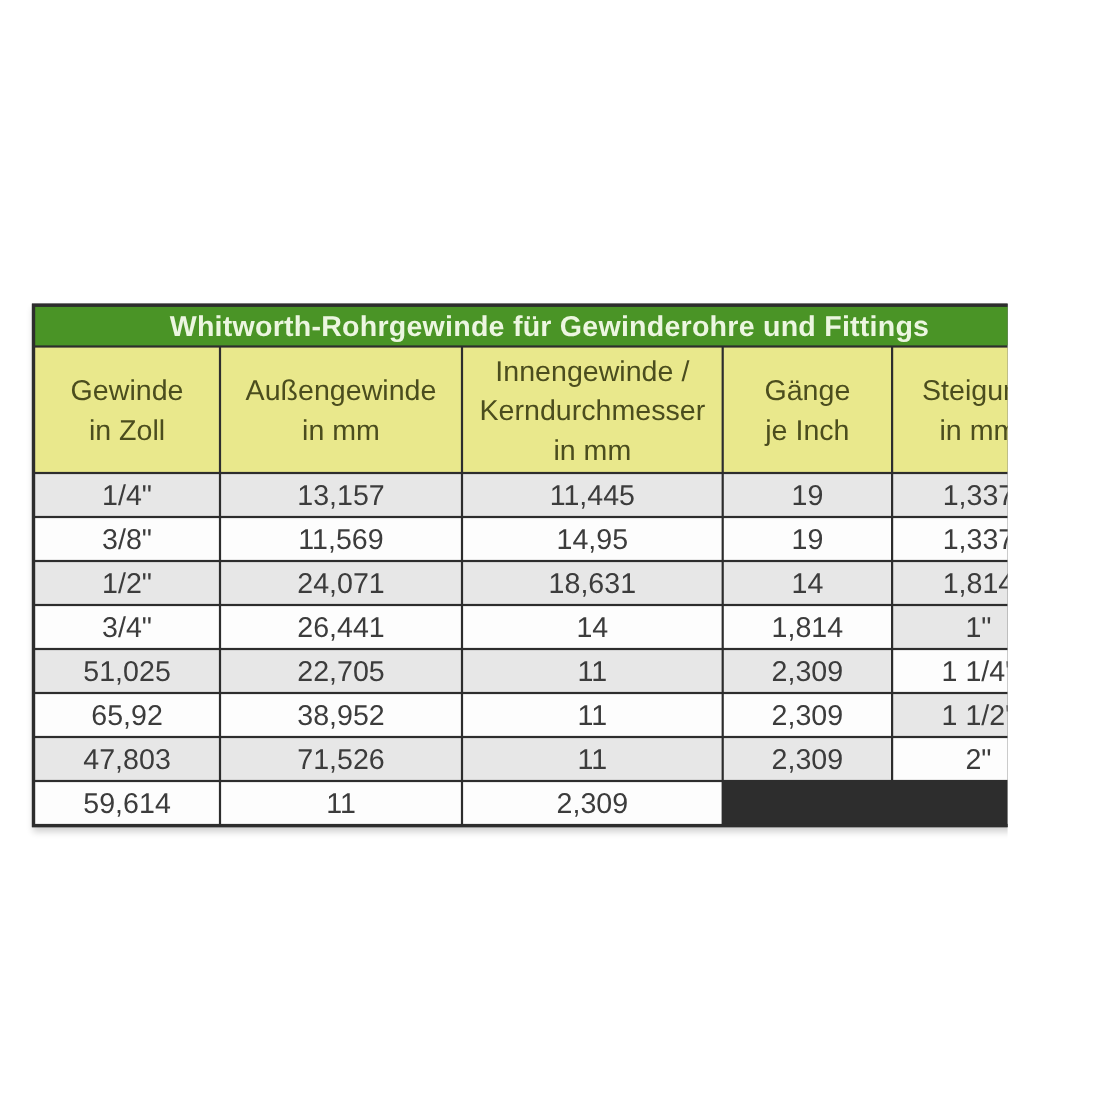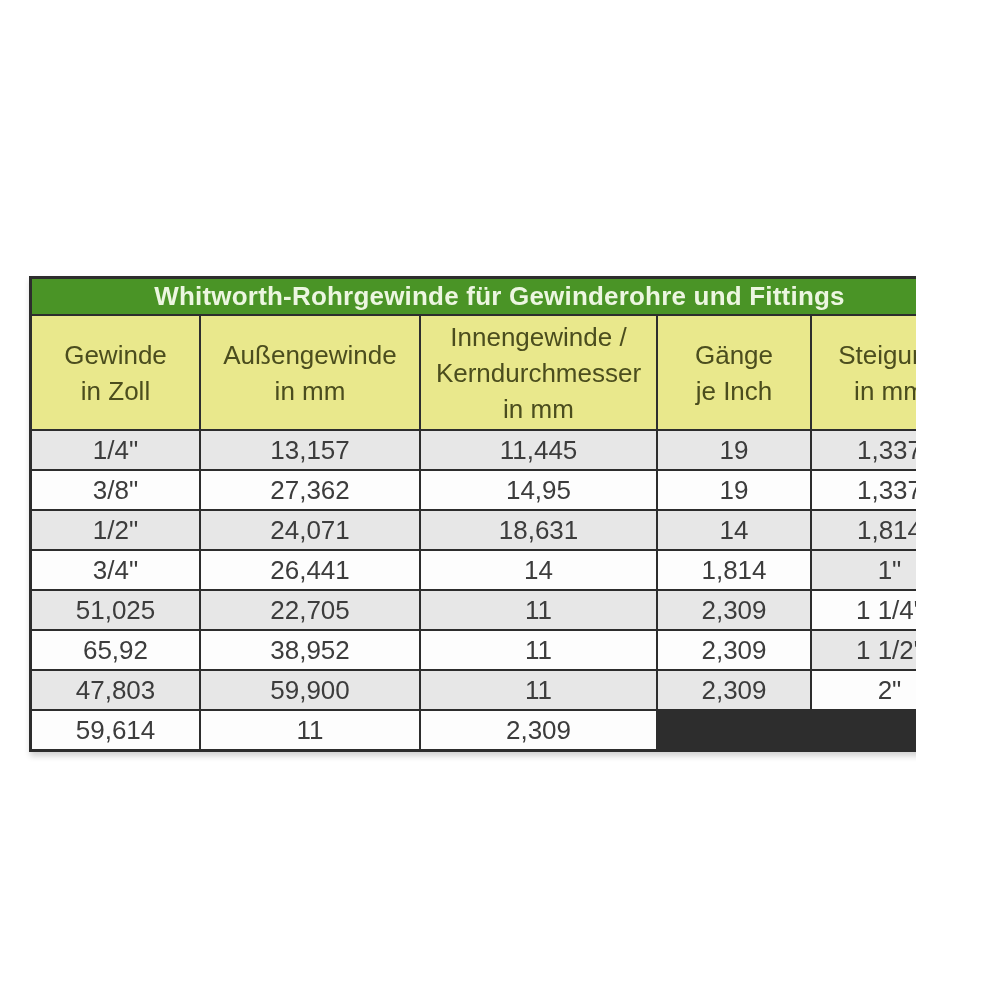--- a/index.html
+++ b/index.html
@@ -77,21 +77,21 @@
       <div class="header-cell">Gänge
 je Inch</div>
       <div class="header-cell">Steigung
 in mm</div>
       <div class="data-cell alt">1/4"</div>
       <div class="data-cell alt">13,157</div>
       <div class="data-cell alt">11,445</div>
       <div class="data-cell alt">19</div>
       <div class="data-cell alt">1,337</div>
       <div class="data-cell plain">3/8"</div>
-      <div class="data-cell plain">27,362</div>
+      <div class="data-cell plain">11,569</div>
       <div class="data-cell plain">14,95</div>
       <div class="data-cell plain">19</div>
       <div class="data-cell plain">1,337</div>
       <div class="data-cell alt">1/2"</div>
       <div class="data-cell alt">24,071</div>
       <div class="data-cell alt">18,631</div>
       <div class="data-cell alt">14</div>
       <div class="data-cell alt">1,814</div>
       <div class="data-cell plain">3/4"</div>
       <div class="data-cell plain">26,441</div>
@@ -102,21 +102,21 @@
       <div class="data-cell alt">22,705</div>
       <div class="data-cell alt">11</div>
       <div class="data-cell alt">2,309</div>
       <div class="data-cell plain">1 1/4"</div>
       <div class="data-cell plain">65,92</div>
       <div class="data-cell plain">38,952</div>
       <div class="data-cell plain">11</div>
       <div class="data-cell plain">2,309</div>
       <div class="data-cell alt">1 1/2"</div>
       <div class="data-cell alt">47,803</div>
-      <div class="data-cell alt">59,900</div>
+      <div class="data-cell alt">71,526</div>
       <div class="data-cell alt">11</div>
       <div class="data-cell alt">2,309</div>
       <div class="data-cell plain">2"</div>
       <div class="data-cell plain">59,614</div>
       <div class="data-cell plain">11</div>
       <div class="data-cell plain">2,309</div>
     </div>
 </div>
 
 </body></html>

